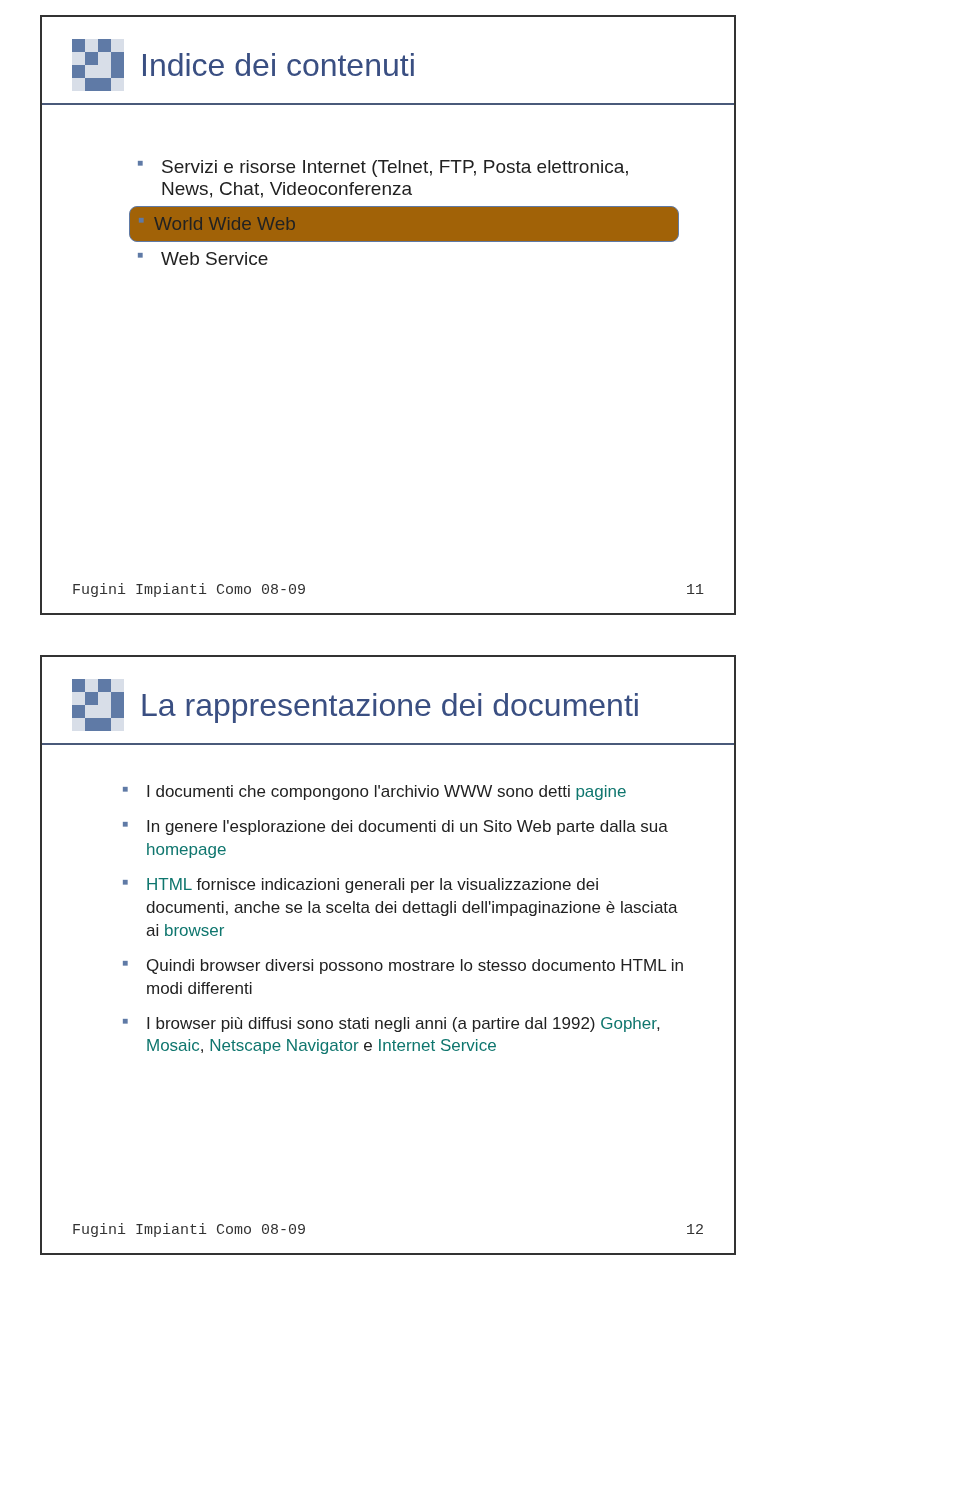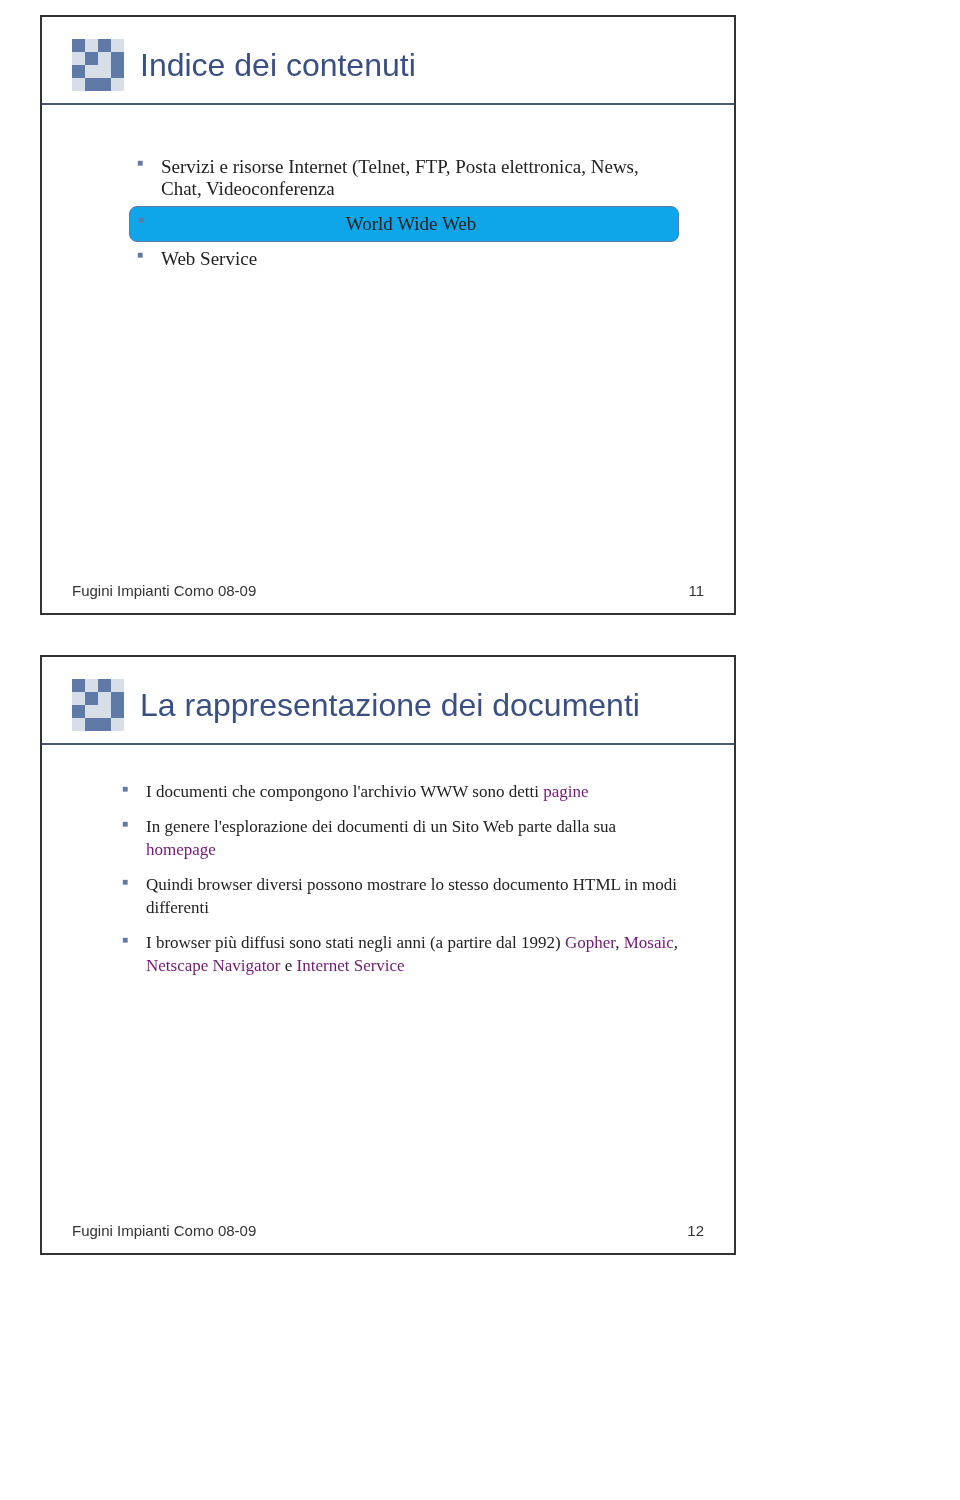--- a/index.html
+++ b/index.html
@@ -69,50 +69,48 @@
     line-height: 1.35;
   }
   .slide-body ul {
     list-style: none;
     padding: 0;
     margin: 0;
   }
   .slide-body li {
     position: relative;
     padding: 6px 0 6px 24px;
-    font-family: Liberation Serif, serif;
   }
   .slide-body li::before {
     content: "■";
     position: absolute;
     left: 0;
     top: 7px;
     color: #5f7aa6;
     font-size: 10px;
   }
   .slide-body li.highlight {
-    background: #0ea5e9;
+    background: #a16207;
     border: 1.5px solid #5f7aa6;
     border-radius: 8px;
     padding: 6px 10px 6px 24px;
     margin-left: -8px;
-    text-align: center;
   }
   .slide-body li.highlight::before { left: 8px; }
-  .blue-word { color: #701a75; }
+  .blue-word { color: #0f766e; }
   .slide-footer {
     position: absolute;
     bottom: 14px;
     left: 30px;
     right: 30px;
     display: flex;
     justify-content: space-between;
     font-size: 15px;
     color: #333;
-    font-family: Liberation Sans, sans-serif;
+    font-family: Liberation Mono, monospace;
   }
   .page-num {
     position: absolute;
     right: 55px;
     bottom: -170px;
     font-size: 20px;
     color: #000;
     font-family: "Times New Roman", serif;
   }
   .page-wrap{ position:relative; width:776px;}
@@ -176,20 +174,21 @@
           <div class="sq b"></div>
           <div class="sq b"></div>
           <div class="sq lb"></div>
     </div>
     <div class="slide-title">La rappresentazione dei documenti</div>
   </div>
   <div class="slide-body small">
     <ul id="s2-list">
           <li><span>I documenti che compongono l'archivio WWW sono detti </span><span class="blue-word">pagine</span></li>
           <li><span>In genere l'esplorazione dei documenti di un Sito Web parte dalla sua </span><span class="blue-word">homepage</span></li>
+          <li><span class="blue-word">HTML</span><span> fornisce indicazioni generali per la visualizzazione dei documenti, anche se la scelta dei dettagli dell'impaginazione è lasciata ai </span><span class="blue-word">browser</span></li>
           <li><span>Quindi browser diversi possono mostrare lo stesso documento HTML in modi differenti</span></li>
           <li><span>I browser più diffusi sono stati negli anni (a partire dal 1992) </span><span class="blue-word">Gopher</span><span>, </span><span class="blue-word">Mosaic</span><span>, </span><span class="blue-word">Netscape Navigator</span><span> e </span><span class="blue-word">Internet Service</span></li>
         </ul>
   </div>
   <div class="slide-footer">
     <span>Fugini Impianti Como 08-09</span>
     <span>12</span>
   </div>
 </div>
 

